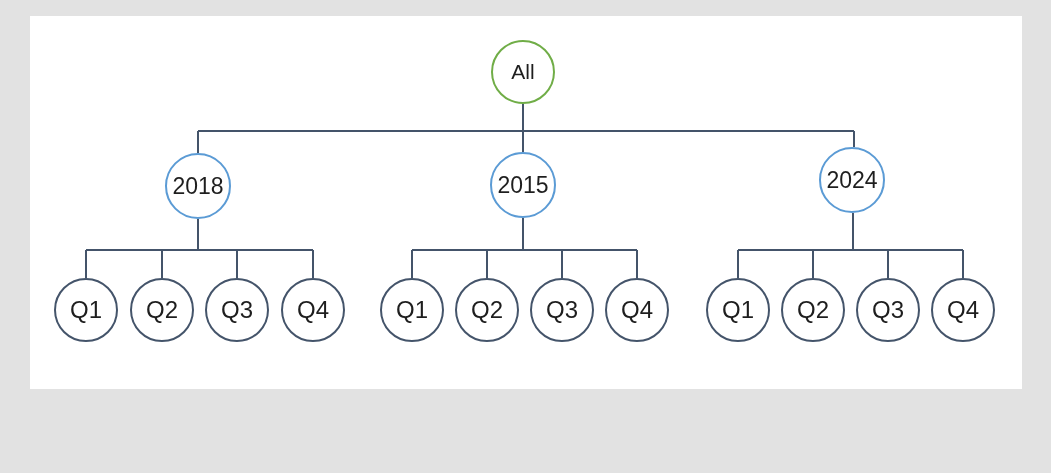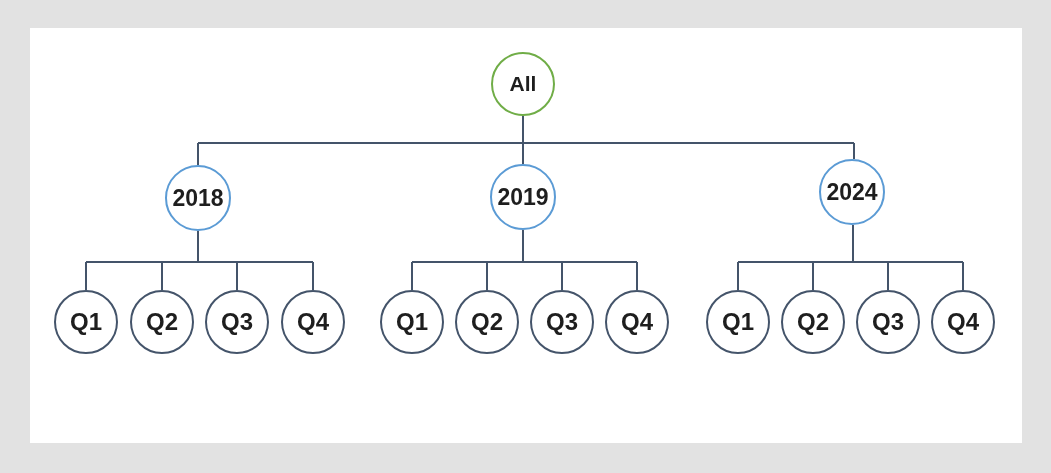--- a/index.html
+++ b/index.html
@@ -9,24 +9,23 @@
     background: var(--page-bg, #E2E2E2);
     overflow: hidden;
   }
   .page {
     position: relative;
     width: 1051px; height: 473px;
     background: var(--page-bg, #E2E2E2);
   }
   .canvas {
     position: absolute;
-    left: 30px; top: 28px;
-    width: 992px; height: 415px;
+    left: 30px; top: 16px;
+    width: 992px; height: 373px;
     background: var(--canvas-bg, #FFFFFF);
-    font-weight: bold;
   }
   .node {
     position: absolute;
     border-radius: 50%;
     background: var(--canvas-bg, #FFFFFF);
     display: flex;
     align-items: center;
     justify-content: center;
     color: var(--text-color, #1E1E1E);
     z-index: 2;
@@ -89,21 +88,21 @@
     <div class="vline" style="left:932px; top:234px; height:28px"></div>
 
     <div class="node node-root" style="left:461px; top:24px">
       <span>All</span>
     </div>
 
     <div class="node node-year" style="left:135px; top:137px">
       <span>2018</span>
     </div>
     <div class="node node-year" style="left:460px; top:136px">
-      <span>2019</span>
+      <span>2015</span>
     </div>
     <div class="node node-year" style="left:789px; top:131px">
       <span>2024</span>
     </div>
 
     <div class="node node-quarter" style="left:24px;  top:262px">
       <span>Q1</span>
     </div>
     <div class="node node-quarter" style="left:100px; top:262px">
       <span>Q2</span>

